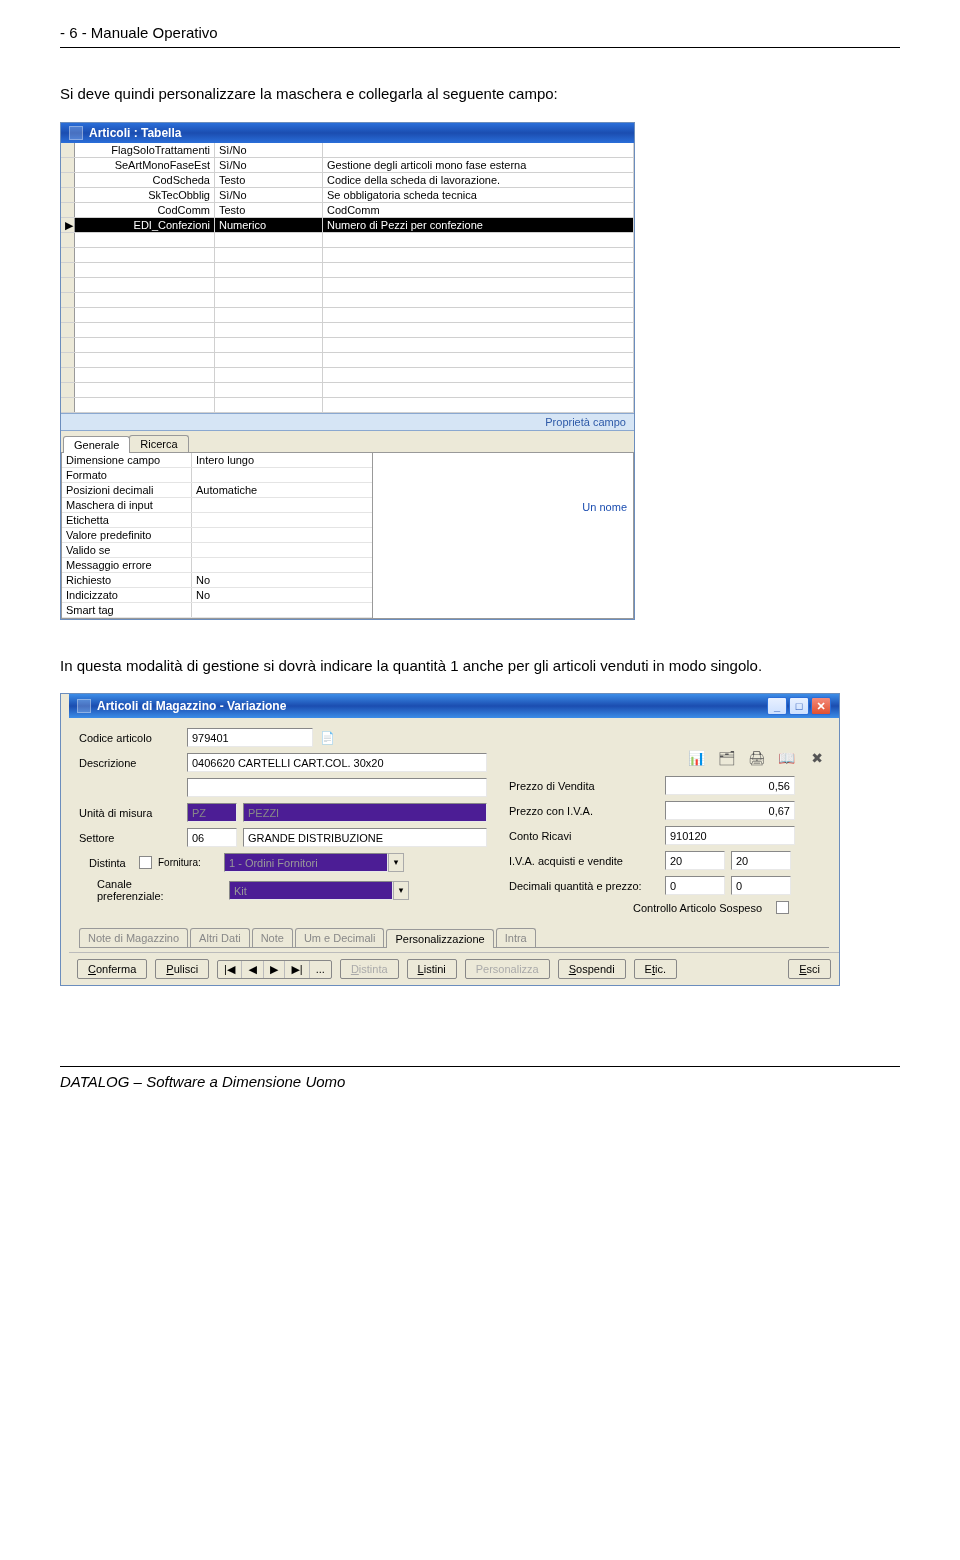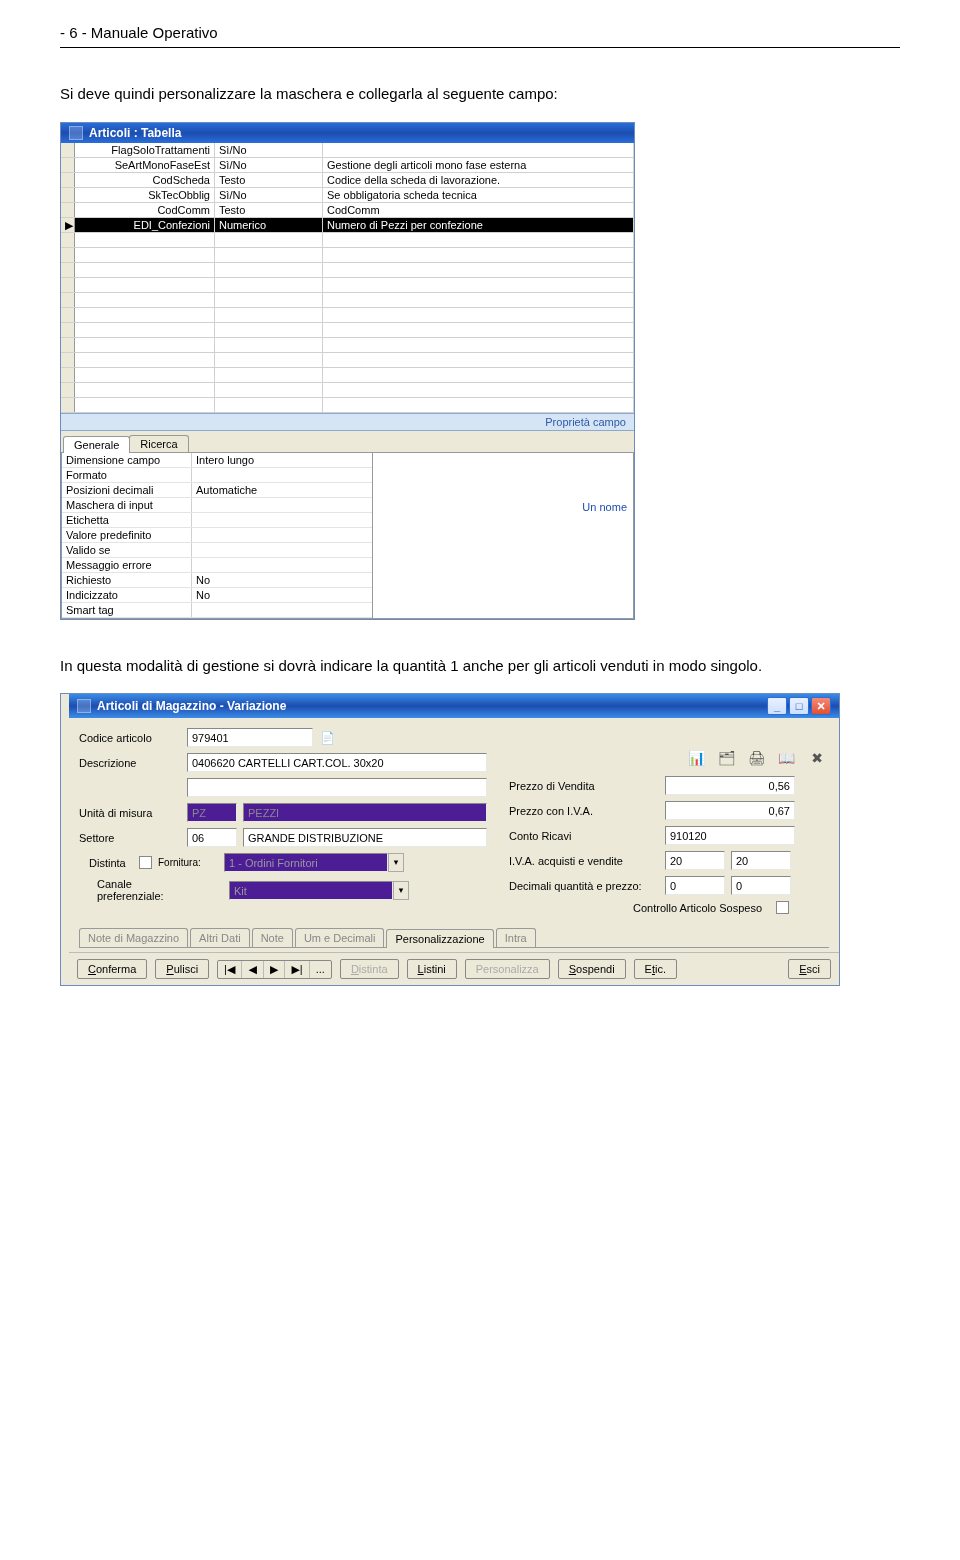--- a/index.html
+++ b/index.html
@@ -629,13 +629,14 @@
       <button class="btn-flat disabled"><u>D</u>istinta</button>
       <button class="btn-flat"><u>L</u>istini</button>
       <button class="btn-flat disabled">Personalizza</button>
       <button class="btn-flat"><u>S</u>ospendi</button>
       <button class="btn-flat">E<u>t</u>ic.</button>
       <div style="flex:1"></div>
       <button class="btn-flat"><u>E</u>sci</button>
     </div>
   </div>
 
+  <div class="footer">DATALOG – Software a Dimensione Uomo</div>
 </div>
 
 </body></html>

